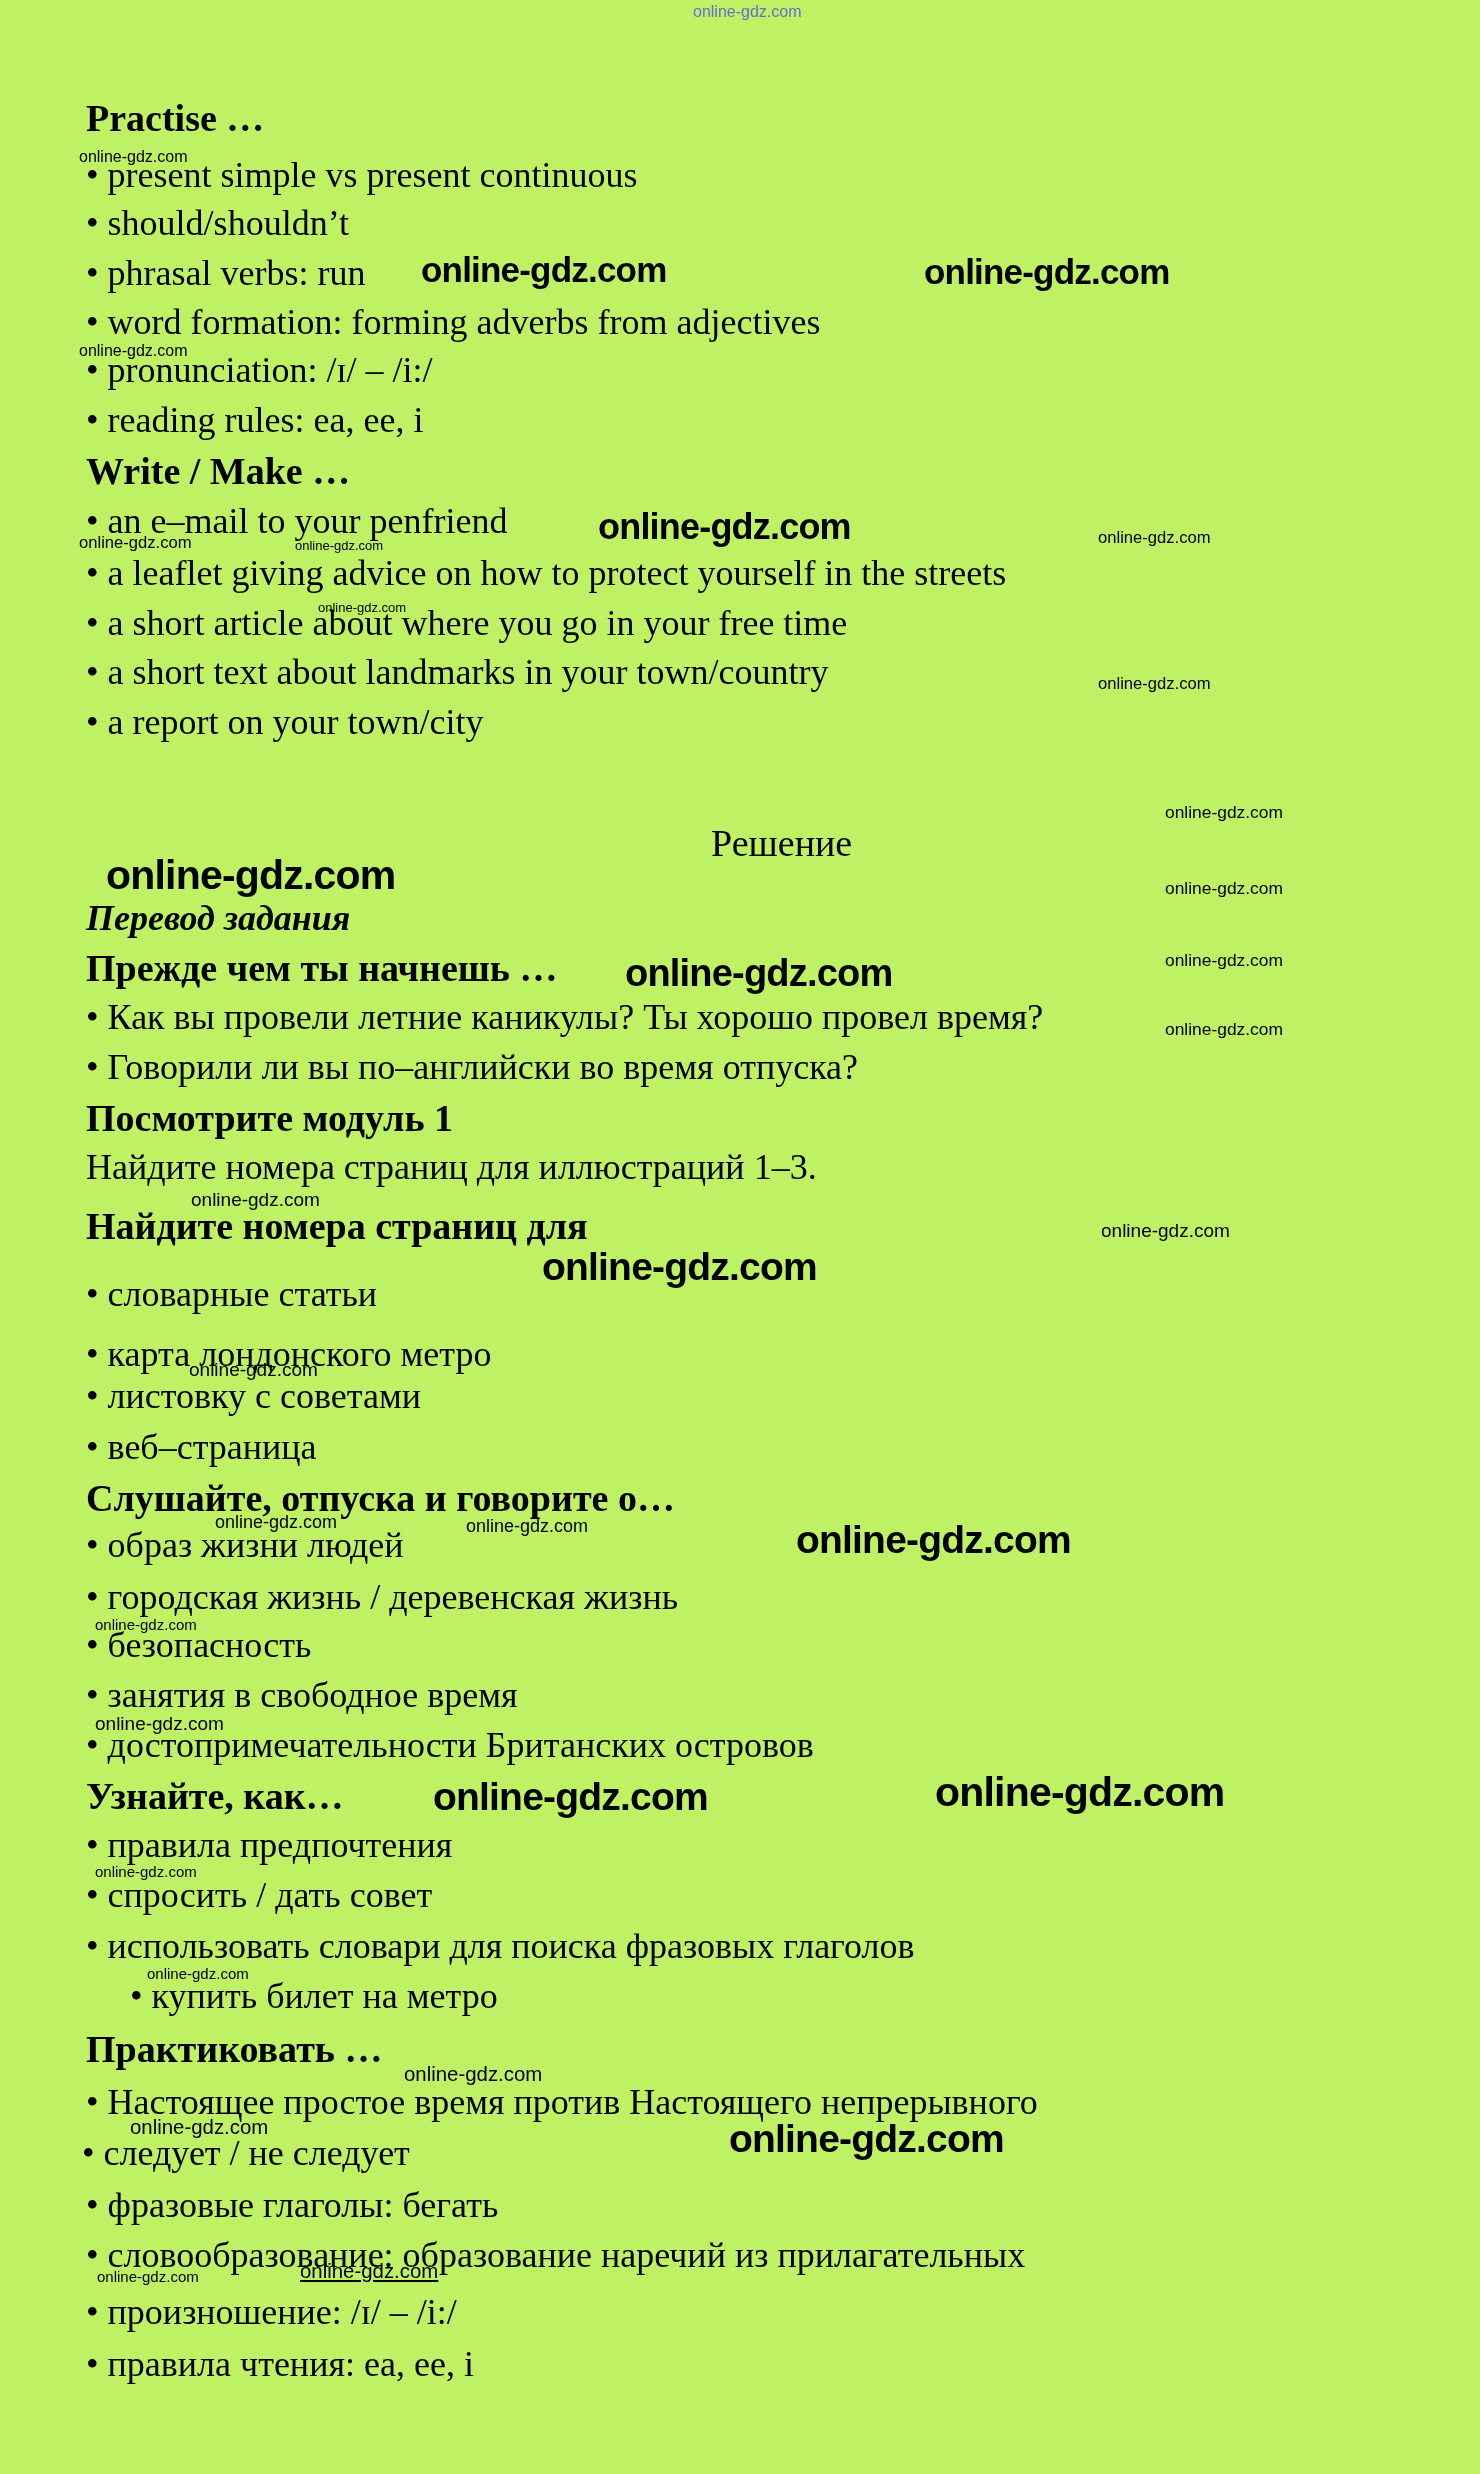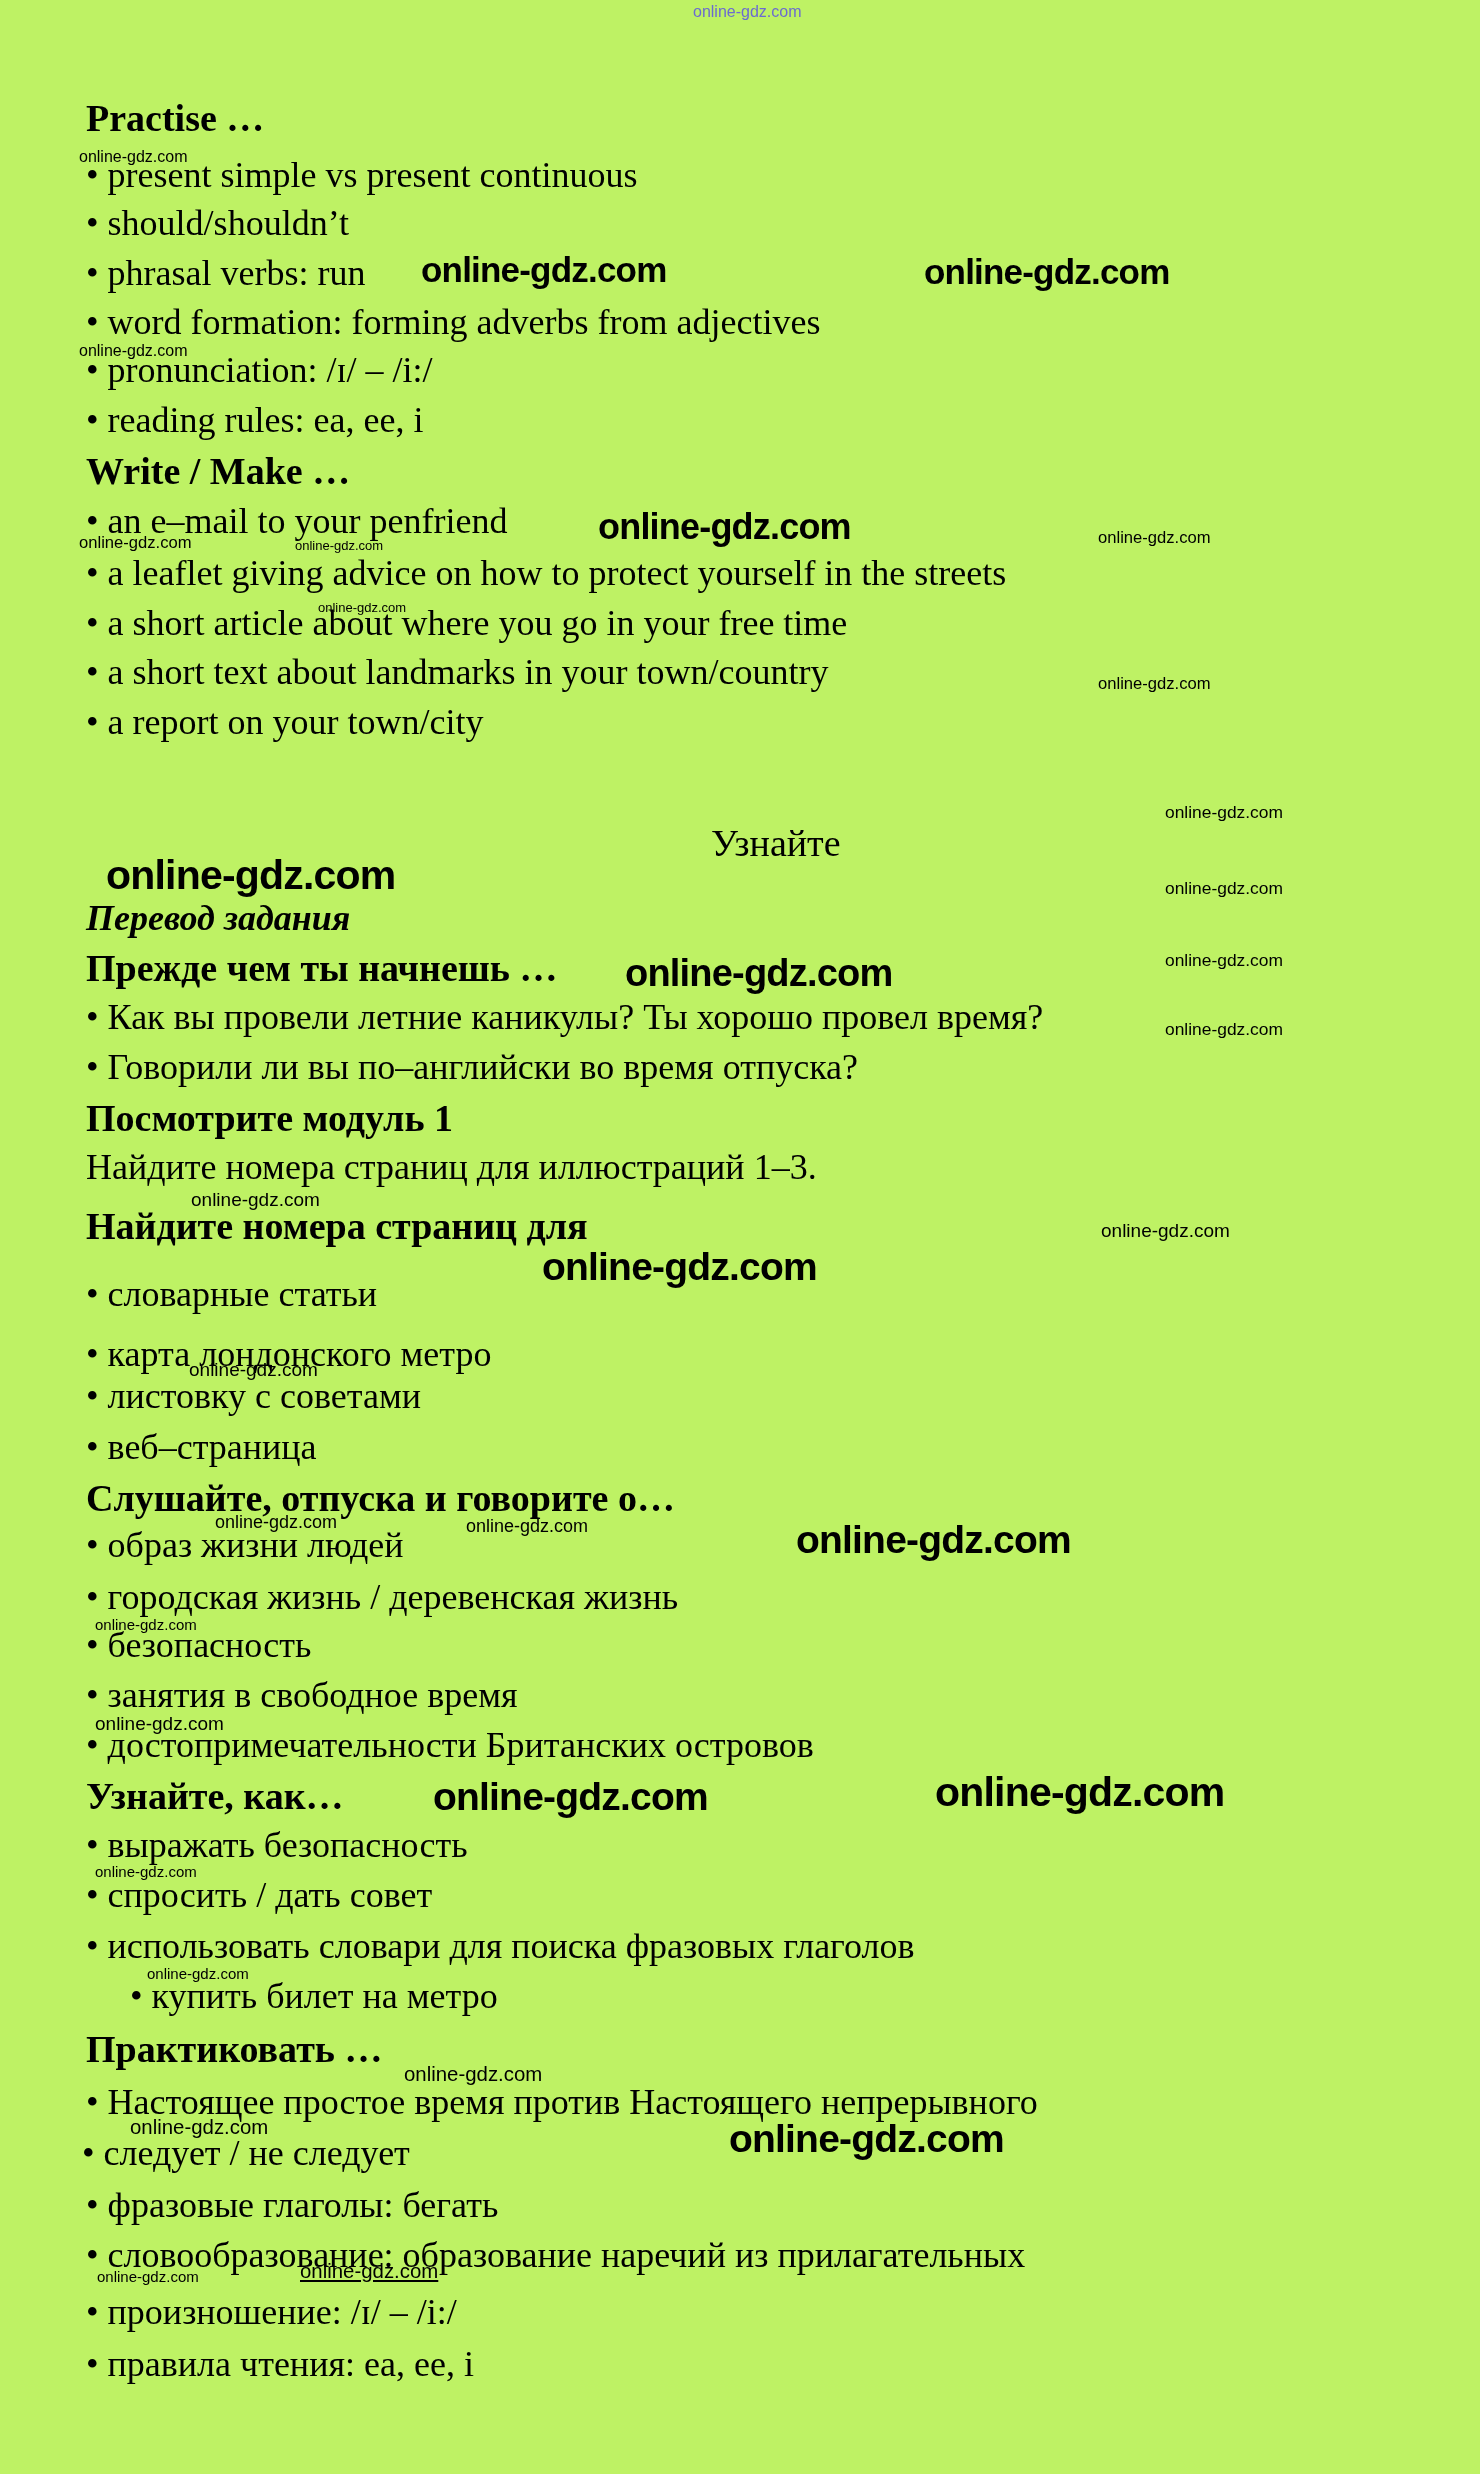--- a/index.html
+++ b/index.html
@@ -45,21 +45,21 @@
     <div class="ln sans" style="left: 79px; top: 534px; font-size: 16.6px;">online-gdz.com</div>
     <div class="ln sans" style="left: 295px; top: 539px; font-size: 13px;">online-gdz.com</div>
     <div class="ln sans" style="left: 1098px; top: 529px; font-size: 16.6px;">online-gdz.com</div>
     <div class="ln serif" style="left: 86px; top: 554px; font-size: 36px;">• a leaflet giving advice on how to protect yourself in the streets</div>
     <div class="ln sans" style="left: 318px; top: 601px; font-size: 13px;">online-gdz.com</div>
     <div class="ln serif" style="left: 86px; top: 604px; font-size: 36px;">• a short article about where you go in your free time</div>
     <div class="ln serif" style="left: 86px; top: 653px; font-size: 36px;">• a short text about landmarks in your town/country</div>
     <div class="ln sans" style="left: 1098px; top: 675px; font-size: 16.6px;">online-gdz.com</div>
     <div class="ln serif" style="left: 86px; top: 703px; font-size: 36px;">• a report on your town/city</div>
     <div class="ln sans" style="left: 1165px; top: 803px; font-size: 17.4px;">online-gdz.com</div>
-    <div class="ln serif" style="left: 711px; top: 823px; font-size: 38px;">Узнайте</div>
+    <div class="ln serif" style="left: 711px; top: 823px; font-size: 38px;">Решение</div>
     <div class="ln sans w600" style="left: 106px; top: 853px; font-size: 41px;">online-gdz.com</div>
     <div class="ln sans" style="left: 1165px; top: 879px; font-size: 17.4px;">online-gdz.com</div>
     <div class="ln serif b i" style="left: 86px; top: 899px; font-size: 36px;">Перевод задания</div>
     <div class="ln serif b" style="left: 86px; top: 948px; font-size: 38px;">Прежде чем ты начнешь …</div>
     <div class="ln sans w600" style="left: 625px; top: 953px; font-size: 38px;">online-gdz.com</div>
     <div class="ln sans" style="left: 1165px; top: 951px; font-size: 17.4px;">online-gdz.com</div>
     <div class="ln serif" style="left: 86px; top: 998px; font-size: 36px;">• Как вы провели летние каникулы? Ты хорошо провел время?</div>
     <div class="ln sans" style="left: 1165px; top: 1020px; font-size: 17.4px;">online-gdz.com</div>
     <div class="ln serif" style="left: 86px; top: 1048px; font-size: 36px;">• Говорили ли вы по–английски во время отпуска?</div>
     <div class="ln serif b" style="left: 86px; top: 1098px; font-size: 38px;">Посмотрите модуль 1</div>
@@ -80,21 +80,21 @@
     <div class="ln sans w600" style="left: 796px; top: 1519px; font-size: 39px;">online-gdz.com</div>
     <div class="ln serif" style="left: 86px; top: 1578px; font-size: 36px;">• городская жизнь / деревенская жизнь</div>
     <div class="ln sans" style="left: 95px; top: 1617px; font-size: 15px;">online-gdz.com</div>
     <div class="ln serif" style="left: 86px; top: 1626px; font-size: 36px;">• безопасность</div>
     <div class="ln serif" style="left: 86px; top: 1676px; font-size: 36px;">• занятия в свободное время</div>
     <div class="ln sans" style="left: 95px; top: 1714px; font-size: 19px;">online-gdz.com</div>
     <div class="ln serif" style="left: 86px; top: 1726px; font-size: 36px;">• достопримечательности Британских островов</div>
     <div class="ln serif b" style="left: 86px; top: 1776px; font-size: 38px;">Узнайте, как…</div>
     <div class="ln sans w600" style="left: 433px; top: 1776px; font-size: 39px;">online-gdz.com</div>
     <div class="ln sans w600" style="left: 935px; top: 1770px; font-size: 41px;">online-gdz.com</div>
-    <div class="ln serif" style="left: 86px; top: 1826px; font-size: 36px;">• выражать безопасность</div>
+    <div class="ln serif" style="left: 86px; top: 1826px; font-size: 36px;">• правила предпочтения</div>
     <div class="ln sans" style="left: 95px; top: 1864px; font-size: 15px;">online-gdz.com</div>
     <div class="ln serif" style="left: 86px; top: 1876px; font-size: 36px;">• спросить / дать совет</div>
     <div class="ln serif" style="left: 86px; top: 1927px; font-size: 36px;">• использовать словари для поиска фразовых глаголов</div>
     <div class="ln sans" style="left: 147px; top: 1966px; font-size: 15px;">online-gdz.com</div>
     <div class="ln serif" style="left: 86px; top: 1977px; font-size: 36px; margin-left: 44px;">• купить билет на метро</div>
     <div class="ln serif b" style="left: 86px; top: 2029px; font-size: 38px;">Практиковать …</div>
     <div class="ln sans" style="left: 404px; top: 2063px; font-size: 20.4px;">online-gdz.com</div>
     <div class="ln serif" style="left: 86px; top: 2083px; font-size: 36px;">• Настоящее простое время против Настоящего непрерывного</div>
     <div class="ln sans" style="left: 130px; top: 2116px; font-size: 20.4px;">online-gdz.com</div>
     <div class="ln serif" style="left: 82px; top: 2134px; font-size: 36px;">• следует / не следует</div>

